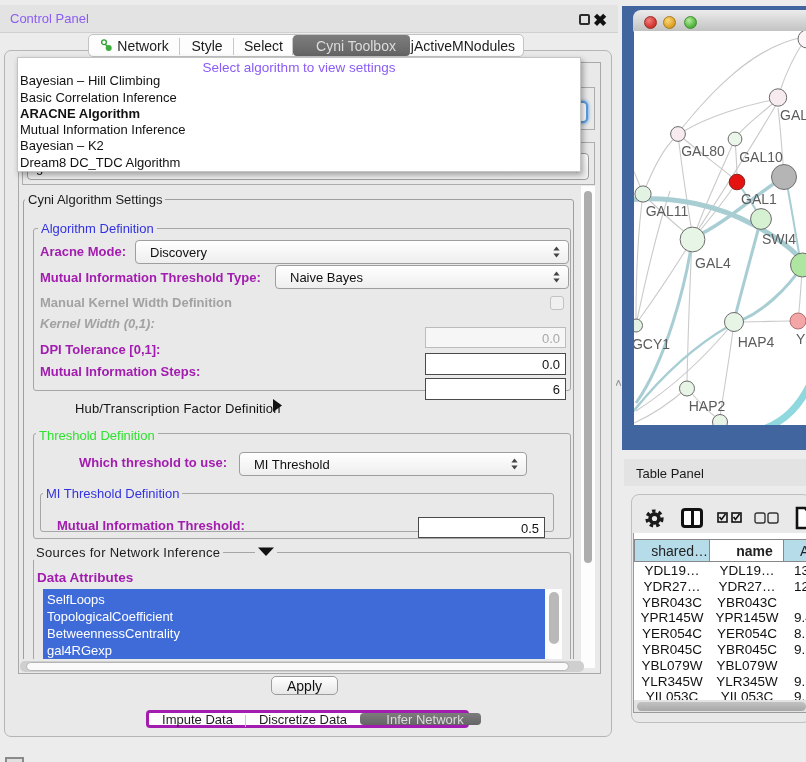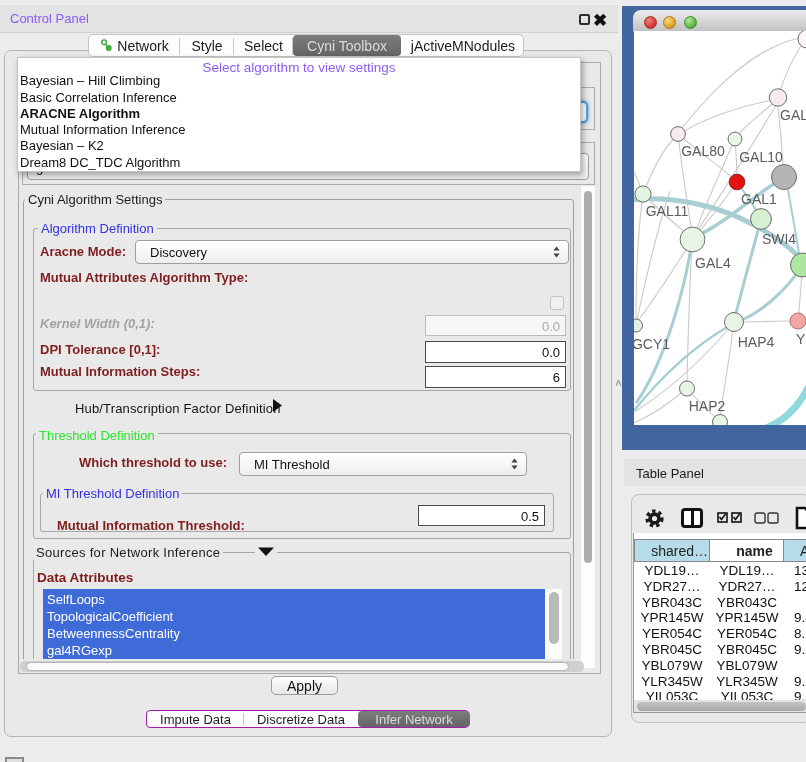--- a/index.html
+++ b/index.html
@@ -1,32 +1,32 @@
 <!DOCTYPE html>
 <html><head>
 <meta charset="utf-8">
 <style>
   html,body{margin:0;padding:0;}
   #root{position:relative;width:806px;height:762px;background:#ececec;
         font-family:"Liberation Sans",sans-serif;overflow:hidden;}
   .abs{position:absolute;}
   .b{font-weight:bold;}
-  .lbl{position:absolute;font-size:13px;color:#7f1d1d;font-weight:bold;white-space:nowrap;}
+  .lbl{position:absolute;font-size:13px;color:#a21caf;font-weight:bold;white-space:nowrap;}
   .lblgray{position:absolute;font-size:13px;color:#a2a2a2;font-weight:bold;white-space:nowrap;}
   .combo{position:absolute;background:linear-gradient(#ffffff,#eeeeee);
          border:1px solid #9e9e9e;border-radius:4px;font-size:13px;color:#111;}
   .combo .ct{position:absolute;left:14px;top:50%;transform:translateY(-50%);white-space:nowrap;}
   .spin{position:absolute;right:8px;top:50%;transform:translateY(-50%);width:7px;height:12px;}
-  .field{position:absolute;background:#fff;border:1px solid #4a4a4a;font-size:13px;color:#111;}
+  .field{position:absolute;background:#fff;border:1px solid #4a4a4a;font-size:13px;color:#111;margin-top:12px;}
   .field .fv{position:absolute;right:5px;top:50%;transform:translateY(-50%);}
   .gbox{position:absolute;border:1px solid #a6a6a6;border-radius:3px;}
   .gtitle{position:absolute;font-size:13px;background:#e9e9e9;padding:0 3px;white-space:nowrap;text-align:center;}
   .seg{position:absolute;top:0;bottom:0;display:flex;align-items:center;justify-content:center;
        font-size:14px;color:#1c1c1c;white-space:nowrap;}
-  .segdark{background:linear-gradient(#7d7d7d,#646464);color:#dcdcdc;border-radius:4px;}
+  .segdark{background:linear-gradient(#7d7d7d,#646464);color:#dcdcdc;border-radius:4px;padding-left:9px;}
 </style>
 </head>
 <body>
 <div id="root">
 
   <div class="abs" style="left:0;top:5px;width:618px;height:27px;background:#e3e3e3;border-bottom:1px solid #cfcfcf;"></div>
   <div class="abs" style="left:10px;top:11px;font-size:13px;color:#8b5cf6;">Control Panel</div>
   <div class="abs" style="left:579px;top:13.5px;width:7px;height:7px;border:2px solid #2c2c2c;border-radius:2px;"></div>
   <div class="abs" style="left:593px;top:10px;font-size:17px;font-weight:bold;color:#111;">✖</div>
 
@@ -78,22 +78,30 @@
 
       <div class="lbl" style="left:21px;top:58px;">Aracne Mode:</div>
       <div class="combo" style="left:116px;top:54px;width:432px;height:22px;">
         <span class="ct">Discovery</span>
         <svg class="spin" viewBox="0 0 9 14">
             <path d="M4.5 0 L8.5 5 H0.5 Z" fill="#444"></path>
             <path d="M4.5 14 L8.5 9 H0.5 Z" fill="#444"></path>
           </svg>
       </div>
 
-      <div class="lbl" style="left:21px;top:84px;">Mutual Attributes Algorithm Type:</div>
-
+      <div class="lbl" style="left:21px;top:84px;">Mutual Information Threshold Type:</div>
+      <div class="combo" style="left:256px;top:79px;width:292px;height:22px;">
+        <span class="ct">Naive Bayes</span>
+        <svg class="spin" viewBox="0 0 9 14">
+            <path d="M4.5 0 L8.5 5 H0.5 Z" fill="#444"></path>
+            <path d="M4.5 14 L8.5 9 H0.5 Z" fill="#444"></path>
+          </svg>
+      </div>
+
+      <div class="lblgray" style="left:21px;top:109px;">Manual Kernel Width Definition</div>
       <div class="abs" style="left:531px;top:110px;width:14px;height:14px;border:1px solid #c2c2c2;
            border-radius:3px;background:#f0f0f0;box-sizing:border-box;"></div>
 
       <div class="lblgray" style="left:21px;top:130px;font-style:italic;">Kernel Width (0,1):</div>
       <div class="field" style="left:406px;top:129px;width:141px;height:21px;border:1px solid #bcbcbc;
            background:#f6f6f6;box-sizing:border-box;">
           <span class="fv" style="color:#a8a8a8;">0.0</span>
         </div>
 
       <div class="lbl" style="left:21px;top:156px;">DPI Tolerance [0,1]:</div>
@@ -165,21 +173,21 @@
       Bayesian – K2<br>
       Dream8 DC_TDC Algorithm
     </div>
   </div>
 
   <div class="abs" style="left:271px;top:676px;width:67px;height:19px;background:linear-gradient(#ffffff,#e7e7e7);
        border:1px solid #9c9c9c;border-radius:5px;display:flex;align-items:center;justify-content:center;
        font-size:14px;color:#111;box-sizing:border-box;">Apply</div>
 
   <div class="abs" style="left:146px;top:710px;width:323px;height:18px;background:#fdfdfd;
-       border:1px solid #a21caf;border-radius:4px;box-sizing:border-box;">
+       border:3px solid #a21caf;border-radius:4px;box-sizing:border-box;">
     <div class="seg" style="left:0;width:97px;font-size:13px;">Impute Data</div>
     <div class="seg" style="left:97px;width:114px;font-size:13px;">Discretize Data</div>
     <div class="seg segdark" style="left:211px;width:112px;font-size:13px;">Infer Network</div>
     <div class="abs" style="left:96px;top:2px;width:1px;height:12px;background:#c8c8c8;"></div>
   </div>
 
   <div class="abs" style="left:5px;top:757px;width:19px;height:10px;border:2px solid #8a8a8a;background:#e0e0e0;box-sizing:border-box;"></div>
 
   <div class="abs" style="left:616px;top:372px;width:5px;height:6px;">
     <svg width="5" height="6">

